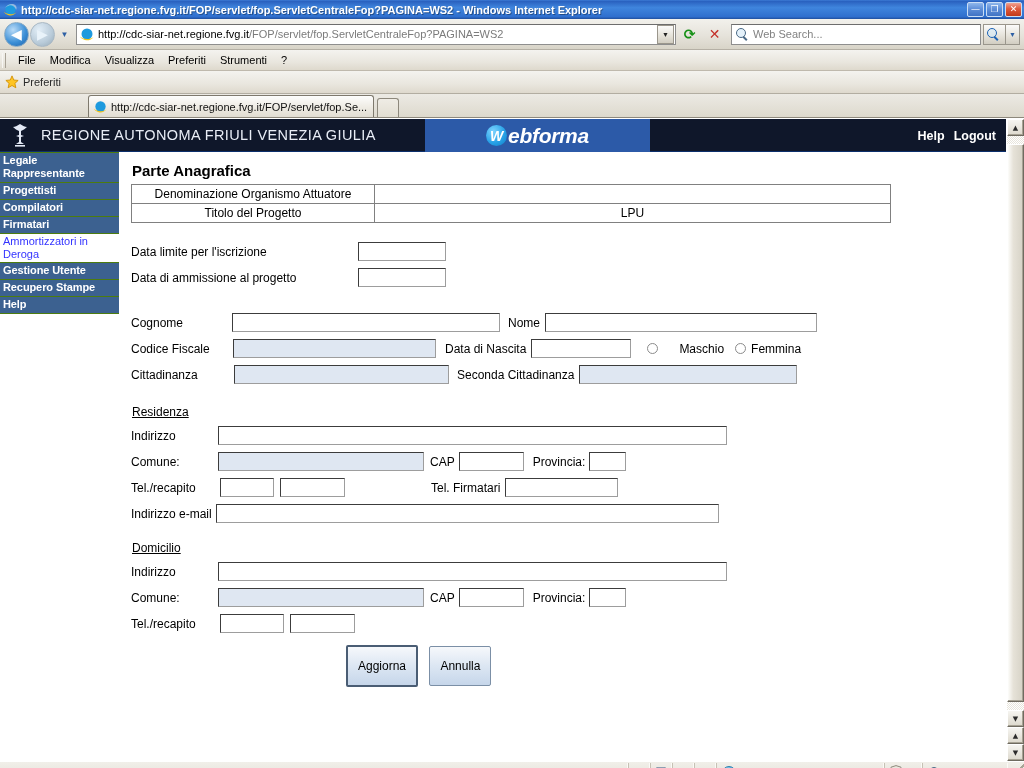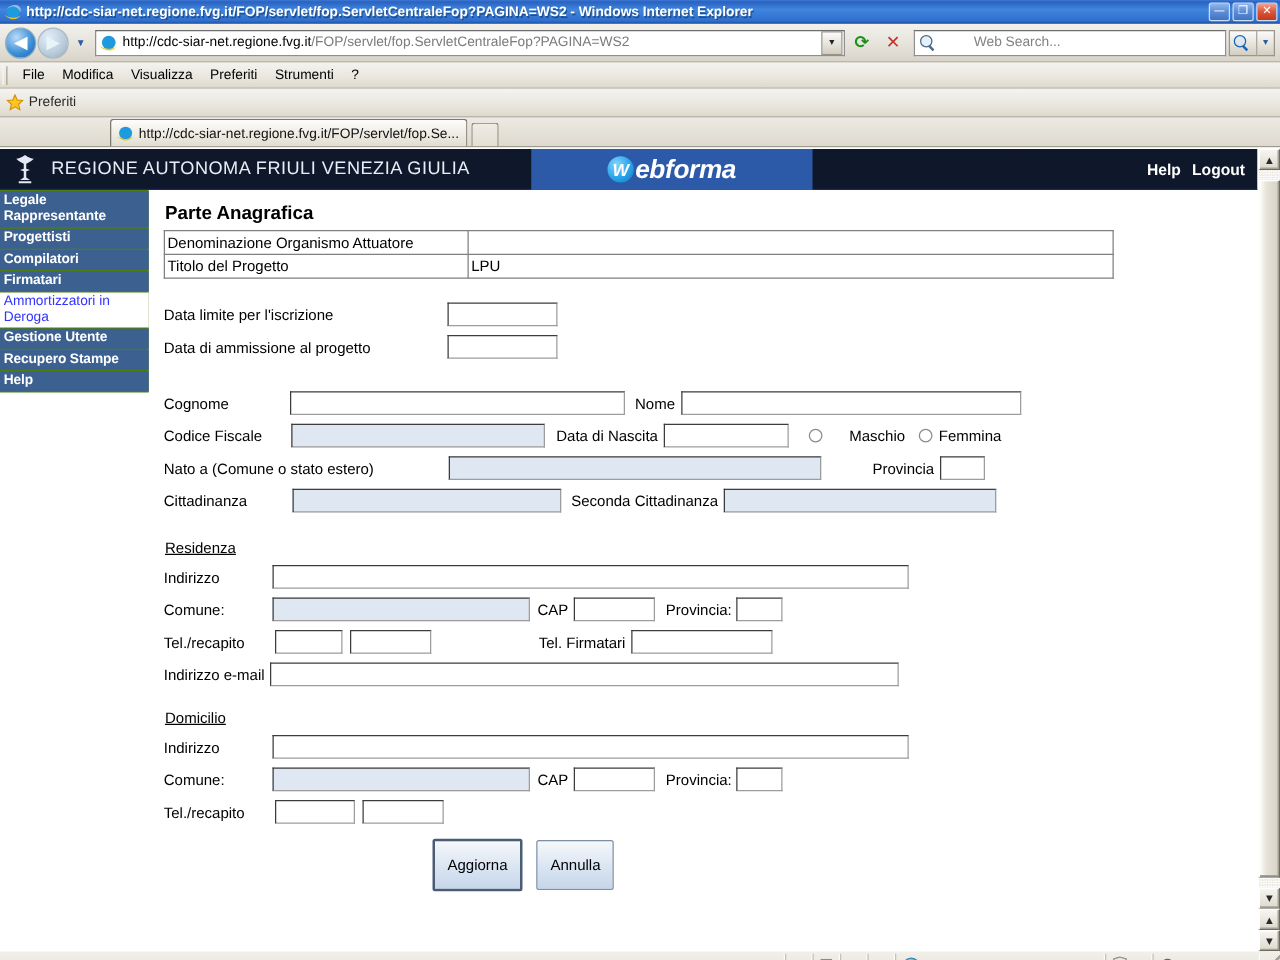--- a/index.html
+++ b/index.html
@@ -124,21 +124,21 @@
   .mag::before {
     content:''; position:absolute; left:1px; top:1px;
     width:8px; height:8px; border:1.6px solid #4b6a86; border-radius:50%;
     background: rgba(210,232,246,.6);
   }
   .mag::after {
     content:''; position:absolute; left:9px; top:9px;
     width:5px; height:1.8px; background:#4b6a86;
     transform: rotate(45deg); transform-origin: 0 0;
   }
-  .search-ph { font-size: 11px; color: #828282; margin-left: 26px; }
+  .search-ph { font-size: 11px; color: #828282; }
   .srch-go {
     width: 23px; height: 21px;
     border: 1px solid #9a968c;
     background: linear-gradient(to bottom, #fbfbfa, #e4e1d8 60%, #d2cec2);
     display:flex; align-items:center; justify-content:center;
     margin-left: 2px; flex:0 0 auto;
   }
   .srch-go .mag::before { border-color:#1e63b4; }
   .srch-go .mag::after { background:#1e63b4; }
   .srch-drop {
@@ -327,20 +327,21 @@
   }
 
   
   table.toptbl { border-collapse: collapse; margin-bottom: 3px; }
   table.toptbl td {
     border: 1px solid #808080;
     height: 19px;
     font-size: 12px;
     padding: 0 2px;
     background: #fff;
+    text-align: center;
   }
   td.lbl-cell { width: 243px; }
   td.val-cell { width: 516px; }
 
   
   .inp {
     border: 1px solid #9d9d9d;
     border-top: 1px solid #3c3c3c;
     border-left: 1px solid #3c3c3c;
     background: #fff;
@@ -635,26 +636,20 @@
           <span class="flabel" style="width:102px">Codice Fiscale</span>
           <input class="inp ro" style="width: 203px;" readonly="" value="">
           <span class="flabel" style="margin:0 5px 0 9px">Data di Nascita</span>
           <input class="inp" style="width: 100px;" value="">
           <span class="radio" style="margin-left:16px"></span>
           <span class="flabel" style="margin-left:21px">Maschio</span>
           <span class="radio" style="margin-left:11px"></span>
           <span class="flabel" style="margin-left:5px">Femmina</span>
         </div>
 
-        <div class="frow">
-          <span class="flabel" style="width:228px">Nato a (Comune o stato estero)</span>
-          <input class="inp ro" style="width: 298px;" readonly="" value="">
-          <span class="flabel" style="margin:0 5px 0 41px">Provincia</span>
-          <input class="inp" style="width: 36px;" value="">
-        </div>
 
         <div class="frow" style="margin-bottom:17px">
           <span class="flabel" style="width:103px">Cittadinanza</span>
           <input class="inp ro" style="width: 215px;" readonly="" value="">
           <span class="flabel" style="margin:0 5px 0 8px">Seconda Cittadinanza</span>
           <input class="inp ro" style="width: 218px;" readonly="" value="">
         </div>
 
         
         <div class="subhead">Residenza</div>

